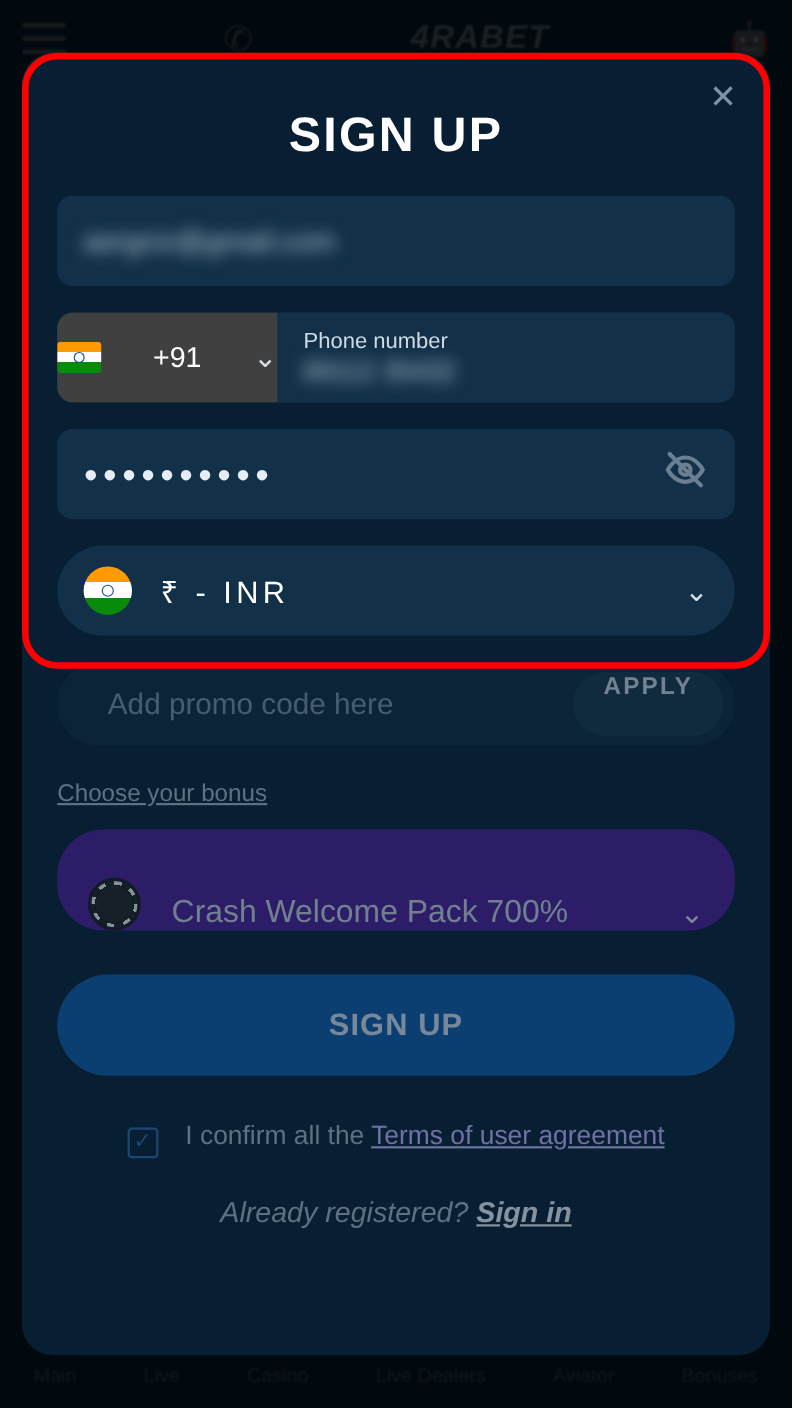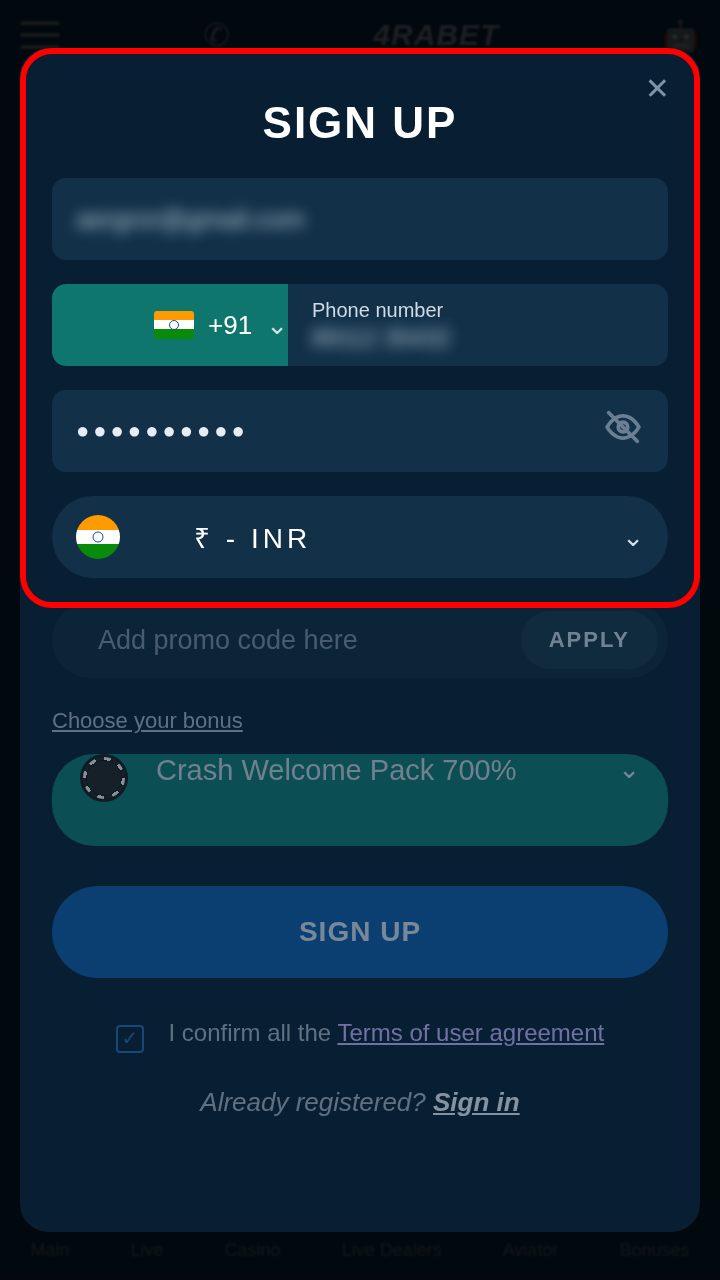--- a/index.html
+++ b/index.html
@@ -58,22 +58,22 @@
     display: flex; align-items: center;
     padding: 0 24px;
     font-size: 26px;
     color: #e6edf4;
     position: relative;
   }
   .field.rounded { border-radius: 42px; }
   .blur-text { filter: blur(7px); color:#b8cad8; font-size:26px; }
   .phone-row { padding: 0; overflow: hidden; }
   .cc-select {
-    background: #0f766e; height: 100%; width: 236px;
-    display: flex; align-items: center; justify-content: flex-end;
+    background: #404040; height: 100%; width: 200px;
+    display: flex; align-items: center; justify-content: space-between;
     gap: 14px; border-top-left-radius: 14px; border-bottom-left-radius: 14px;
     color: #fff; font-size: 26px; cursor: pointer;
   }
   .flag-in {
     width: 40px; height: 28px; border-radius: 3px;
     background: linear-gradient(to bottom, #ff9a00 0 33%, #fff 33% 66%, #0a8a0a 66% 100%);
     position: relative;
   }
   .flag-in::after {
     content:""; position:absolute; left:50%; top:50%; width:8px; height:8px;
@@ -85,40 +85,40 @@
   .eye-icon { position:absolute; right:26px; font-size:36px; color:#6a7f91;}
   .flag-circle {
     width: 44px; height: 44px; border-radius: 50%;
     background: linear-gradient(to bottom, #ff9a00 0 33%, #fff 33% 66%, #0a8a0a 66% 100%);
     position: relative; margin-right: 26px;
   }
   .flag-circle::after {
     content:""; position:absolute; left:50%; top:50%; width:9px; height:9px;
     border:1.5px solid #1050a0; border-radius:50%; transform:translate(-50%,-50%);
   }
-  .curr-text { font-size: 28px; color:#fff; letter-spacing: 4px; margin-left: 48px;}
+  .curr-text { font-size: 28px; color:#fff; letter-spacing: 4px;}
   .chev { font-size: 26px; color:#d6e0e9;}
   .chev-right { margin-left:auto; }
   .muted-section { opacity: 0.55; }
   .promo-row {
     background: #10293d; border-radius: 42px; height: 76px;
     display: flex; align-items: center; padding: 0 10px 0 28px;
     margin-top: 20px; margin-bottom: 30px;
   }
   .promo-placeholder { font-size: 27px; color:#7c909f; flex:1;margin-left:18px;}
   .apply-btn {
     background: #183448; border-radius: 36px; height: 58px;
-    padding: 0 28px; display:flex; align-items:center;
+    padding: 0 28px; display:flex; 
     font-size: 22px; font-weight: 800; letter-spacing: 2px; color:#c8d5e0;
     cursor:pointer;
   }
   .section-label { font-size: 22px; color:#a6b4c0; margin-bottom: 20px; text-decoration: underline;}
   .bonus-row {
-    background: #0f766e; border-radius: 42px; height: 92px;
-    display: flex; align-items: flex-start; padding: 0 28px;
+    background: #4c1d95; border-radius: 42px; height: 92px;
+    display: flex; align-items: flex-end; padding: 0 28px;
     gap: 28px; margin-bottom: 40px; cursor:pointer;
   }
   .chip-icon {
     width: 48px; height: 48px; border-radius: 50%;
     background: radial-gradient(circle, #222 0 58%, #111 58% 60%, transparent 60%),
                 repeating-conic-gradient(#eee 0 20deg, #222 20deg 45deg);
     border: 3px solid #1a1a1a;
   }
   .bonus-text { flex:1; font-size: 29px; color:#c6d1db; font-weight:500;}
   .signup-btn {

